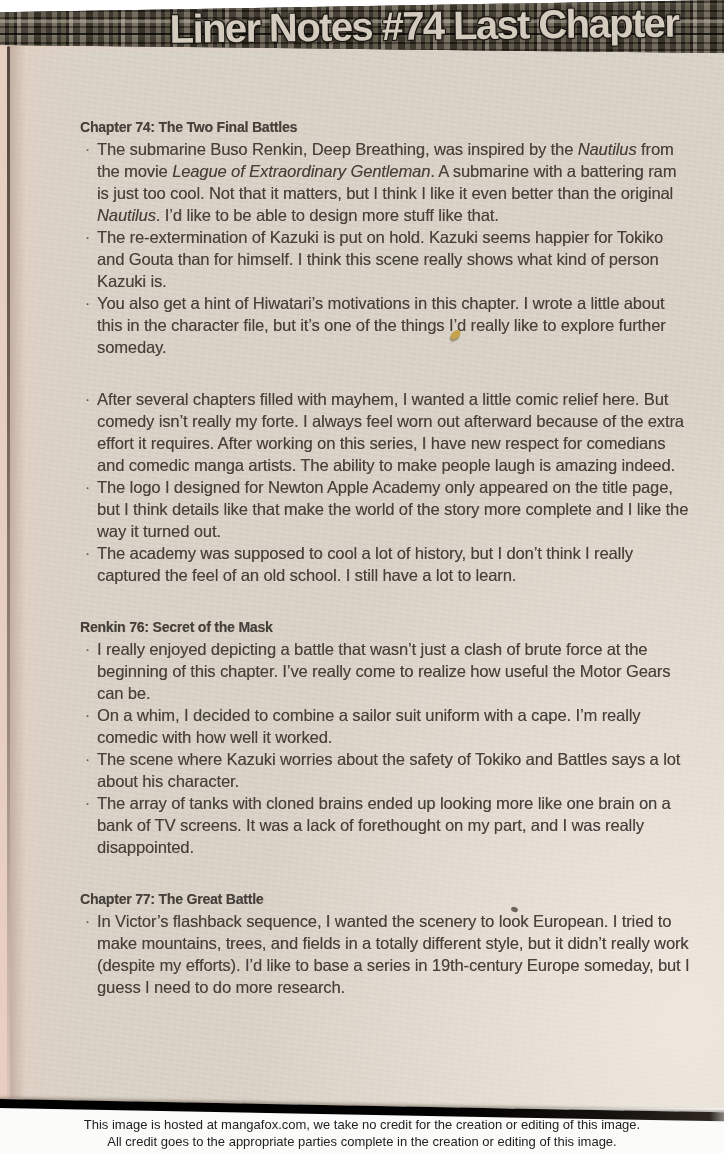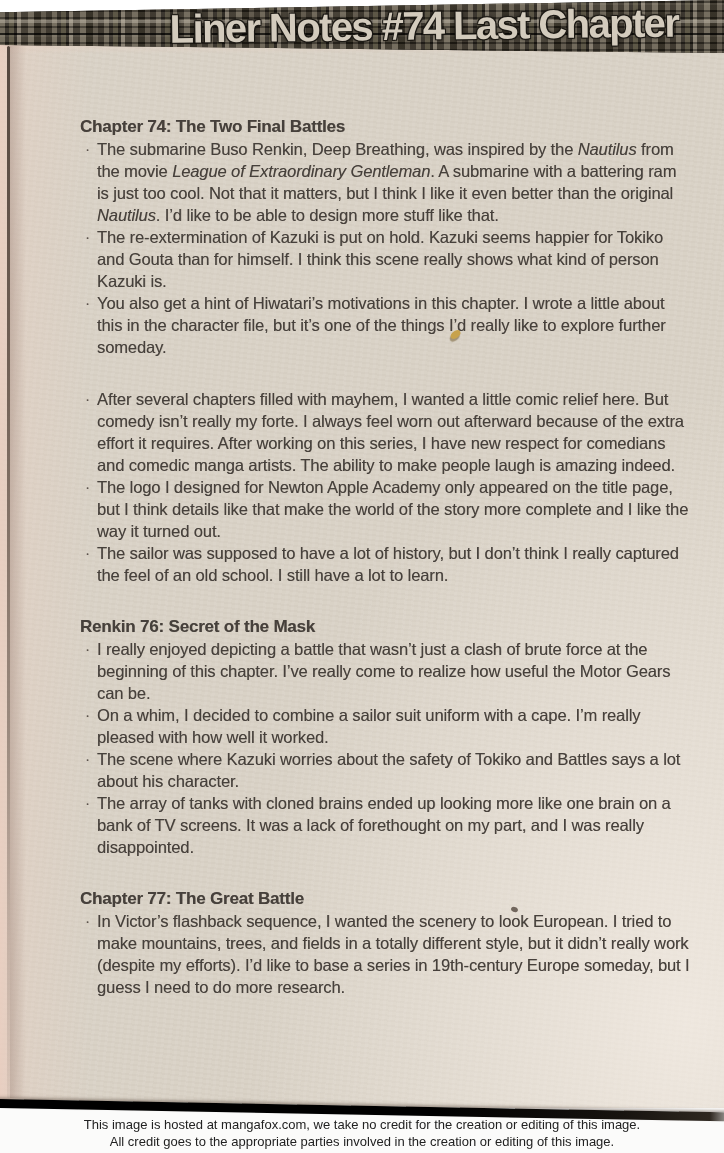--- a/index.html
+++ b/index.html
@@ -48,21 +48,21 @@
     text-shadow:-1px -1px 0 #1d1a15, 1px -1px 0 #1d1a15, -1px 1px 0 #1d1a15, 1px 1px 0 #1d1a15, 0 0 4px rgba(0,0,0,0.8);
     white-space:nowrap;
   }
   
   .content {
     position:absolute; left:80px; top:116px; width:612px;
     color:#46403b; font-size:16.5px; line-height:22px; letter-spacing:-0.1px;
     text-shadow:0.3px 0.3px 0.6px rgba(72,62,56,0.45);
   }
   .chapter + .chapter { margin-top:30px; }
-  .chapter-heading { font-size:17px; font-weight:700; line-height:22px; letter-spacing:-0.2px; }
+  .chapter-heading { font-size:14px; font-weight:700; line-height:22px; letter-spacing:-0.2px; }
   .bullet { display:flex; padding-left:5px; }
   .dot { flex:0 0 12px; font-size:15px; color:#5c534c; }
   .note-text { flex:1; }
   .it { font-style:italic; }
   
   .speck-gold {
     position:absolute; left:450px; top:331px; width:11px; height:7px;
     background:#c7a24c; border-radius:60% 40% 55% 45%;
     transform:rotate(-28deg);
     box-shadow:-2px 2px 1px rgba(110,85,40,0.5);
@@ -128,36 +128,36 @@
     <p class="note-text"><span>After several chapters filled with mayhem, I wanted a little comic relief here. But comedy isn’t really my forte. I always feel worn out afterward because of the extra effort it requires. After working on this series, I have new respect for comedians and comedic manga artists. The ability to make people laugh is amazing indeed.</span></p>
   </div>
 
   <div class="bullet">
     <span class="dot">·</span>
     <p class="note-text"><span>The logo I designed for Newton Apple Academy only appeared on the title page, but I think details like that make the world of the story more complete and I like the way it turned out.</span></p>
   </div>
 
   <div class="bullet">
     <span class="dot">·</span>
-    <p class="note-text"><span>The sailor was supposed to have a lot of history, but I don’t think I really captured the feel of an old school. I still have a lot to learn.</span></p>
+    <p class="note-text"><span>The academy was supposed to cool a lot of history, but I don’t think I really captured the feel of an old school. I still have a lot to learn.</span></p>
   </div>
 </div>
   </section>
 
   <section class="chapter">
     <h2 class="chapter-heading">Renkin 76: Secret of the Mask</h2>
     <div class="bullets">
   <div class="bullet">
     <span class="dot">·</span>
     <p class="note-text"><span>I really enjoyed depicting a battle that wasn’t just a clash of brute force at the beginning of this chapter. I’ve really come to realize how useful the Motor Gears can be.</span></p>
   </div>
 
   <div class="bullet">
     <span class="dot">·</span>
-    <p class="note-text"><span>On a whim, I decided to combine a sailor suit uniform with a cape. I’m really pleased with how well it worked.</span></p>
+    <p class="note-text"><span>On a whim, I decided to combine a sailor suit uniform with a cape. I’m really comedic with how well it worked.</span></p>
   </div>
 
   <div class="bullet">
     <span class="dot">·</span>
     <p class="note-text"><span>The scene where Kazuki worries about the safety of Tokiko and Battles says a lot about his character.</span></p>
   </div>
 
   <div class="bullet">
     <span class="dot">·</span>
     <p class="note-text"><span>The array of tanks with cloned brains ended up looking more like one brain on a bank of TV screens. It was a lack of forethought on my part, and I was really disappointed.</span></p>
@@ -174,18 +174,18 @@
   </div>
 </div>
   </section>
 </div>
 
   <div class="speck-gold"></div>
   <div class="speck-dark"></div>
 
   <div class="footer">
     <div>This image is hosted at mangafox.com, we take no credit for the creation or editing of this image.</div>
-    <div>All credit goes to the appropriate parties involved in the creation or editing of this image.</div>
+    <div>All credit goes to the appropriate parties complete in the creation or editing of this image.</div>
   </div>
 
   <div class="scan-bottom-bar"></div>
 
 </div>
 
 </body></html>

